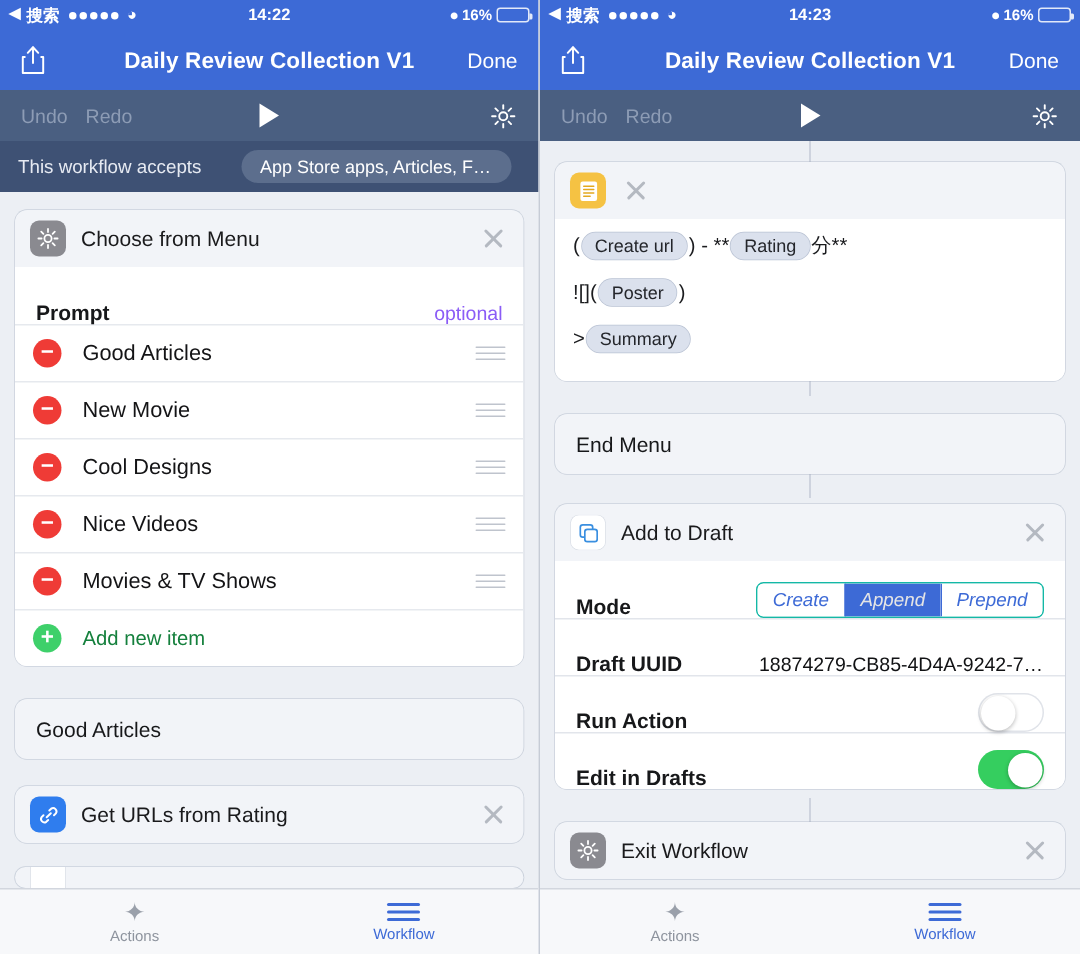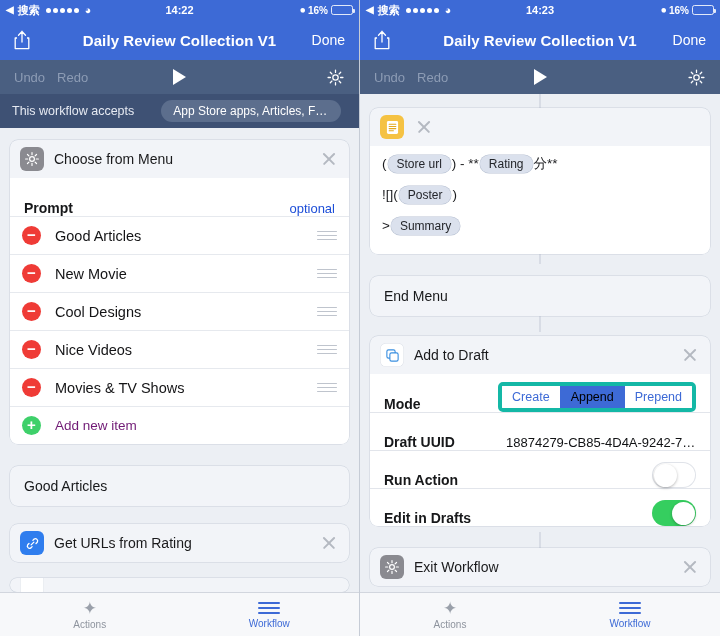--- a/index.html
+++ b/index.html
@@ -153,36 +153,36 @@
 
   .card-body { background: #fff; }
   .row {
     display: flex; align-items: flex-end;
     min-height: 38px; padding: 0 14px;
     border-top: .5px solid #e2e5eb;
     font-size: 14px;
   }
   .row:first-child { border-top: none; }
   .row-label { font-weight: bold; color: #17181a; font-size: 14px; }
-  .row-optional { margin-left: auto; color: #1d4ed8; font-size: 13px; }
+  .row-optional { margin-left: auto; color: #8b5cf6; font-size: 13px; }
 
   
   .mrow { display: flex; align-items: center; min-height: 38px;
           padding: 0 12px; border-top: .5px solid #e6e9ee; }
   .circ {
     width: 19px; height: 19px; border-radius: 50%;
     display: flex; align-items: center; justify-content: center;
     flex: 0 0 19px; color: #fff; font-size: 15px; line-height: 0;
     font-weight: bold;
   }
   .circ-minus { background: #ef3b36; }
   .circ-plus  { background: #3ed06a; }
   .circ span { display: block; margin-top: -1px; }
   .mrow-label { margin-left: 14px; font-size: 14.5px; color: #141416; }
-  .mrow-label.placeholder { color: #701a75; font-size: 13.5px; }
+  .mrow-label.placeholder { color: #15803d; font-size: 13.5px; }
   .grip { margin-left: auto; width: 20px; }
   .grip i {
     display: block; height: 1.6px; background: #bfc4cd;
     margin: 2.6px 0; border-radius: 1px;
   }
 
   
   .group {
     margin: 0 10px; background: #f2f4f8; border-radius: 8px;
     box-shadow: 0 0 0 .5px rgba(160,170,188,.45);
@@ -201,29 +201,29 @@
   .tline:last-child { margin-bottom: 0; }
   .tok {
     display: inline-block; background: #dbe1ed; color: #24262b;
     border-radius: 9px; padding: 3px 9px; font-size: 12px;
     margin: 0 1px; box-shadow: 0 0 0 .5px #b9c2d3;
   }
   .plain { font-size: 13.5px; }
 
   
   .seg {
-    margin-left: auto; display: flex; border: 4px solid #14b8a6;
-    border-radius: 5px; overflow: hidden;
+    margin-left: auto; display: flex; border: 1px solid #14b8a6;
+    border-radius: 5px; overflow: hidden; font-style: italic;
   }
   .seg div {
     font-size: 12.5px; padding: 4px 10px; color: #3d6ad6; background: #fff;
     border-left: 1px solid #3d6ad6;
   }
   .seg div:first-child { border-left: none; }
-  .seg div.on { background: #3d6ad6; color: #000000; }
+  .seg div.on { background: #3d6ad6; color: #e5e5e5; }
 
   .row-value { margin-left: auto; font-size: 13px; color: #111214;
                max-width: 190px; overflow: hidden; text-overflow: ellipsis;
                white-space: nowrap; }
 
   .toggle {
     margin-left: auto; width: 44px; height: 26px; border-radius: 13px;
     background: #fff; box-shadow: 0 0 0 1px #e0e3e9 inset; position: relative;
   }
   .toggle.on { background: #35ce5f; box-shadow: none; }
@@ -512,21 +512,21 @@
               <g stroke="#e3a91f" stroke-width="1.1" stroke-linecap="round">
                 <path d="M3.4 4.4h7.2M3.4 6.8h7.2M3.4 9.2h7.2M3.4 11.6h4.6"></path>
               </g>
             </svg>
           </div>
           <div class="xbtn"></div>
         </div>
         <div class="textbody">
           <div class="tline">
             <span class="plain">(</span>
-            <span class="tok">Store url</span>
+            <span class="tok">Create url</span>
             <span class="plain">) - **</span>
             <span class="tok">Rating</span>
             <span class="plain"> 分**</span>
           </div>
           <div class="tline">
             <span class="plain">![](</span>
             <span class="tok">Poster</span>
             <span class="plain">)</span>
           </div>
           <div class="tline">

